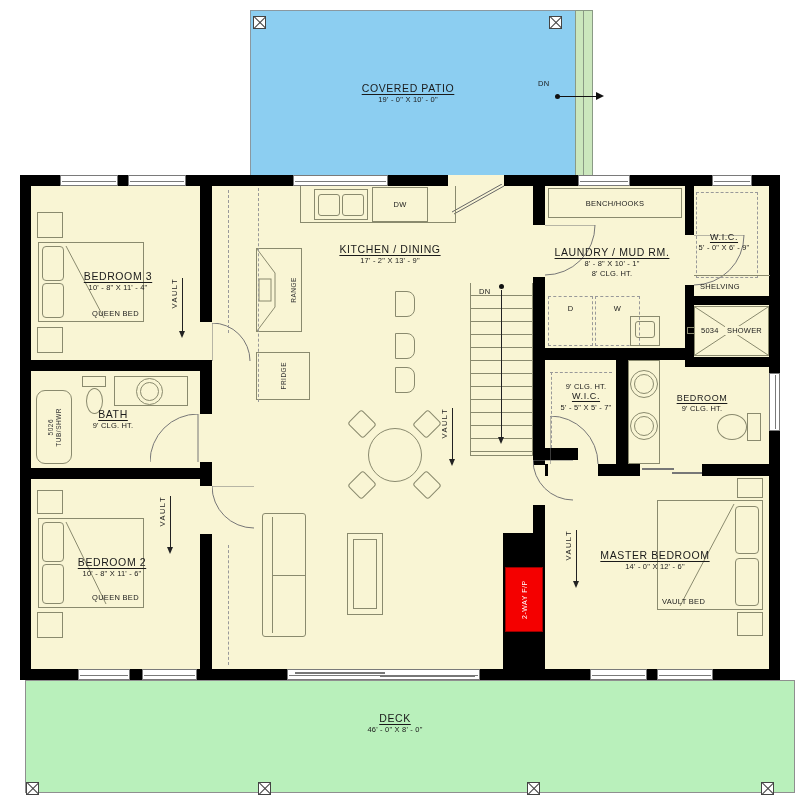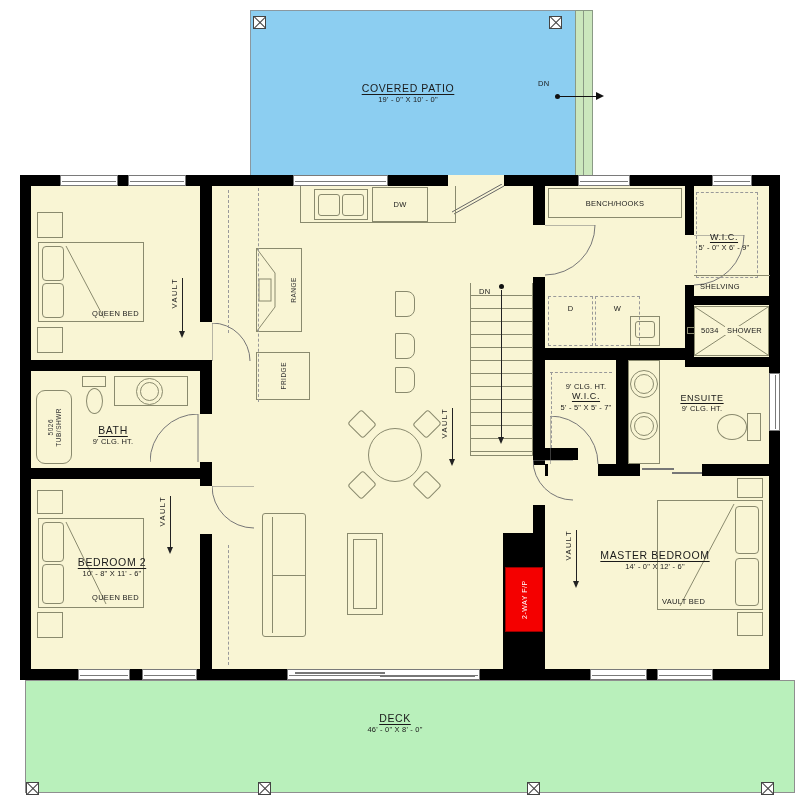--- a/index.html
+++ b/index.html
@@ -164,38 +164,47 @@
     </svg>
     <span class="vtext" style="position:absolute;right:4px;top:50%;transform:rotate(180deg) translateY(50%)">RANGE</span>
   </div>
   <div class="furn" style="left:256px;top:352px;width:54px;height:48px;display:flex;align-items:center;justify-content:center">
     <span class="vtext">FRIDGE</span>
   </div>
   <div class="furn" style="left:395px;top:291px;width:20px;height:26px;border-radius:0 8px 8px 0"></div>
   <div class="furn" style="left:395px;top:333px;width:20px;height:26px;border-radius:0 8px 8px 0"></div>
   <div class="furn" style="left:395px;top:367px;width:20px;height:26px;border-radius:0 8px 8px 0"></div>
   <div class="dashv" style="left:258px;top:188px;height:214px"></div>
+  <div class="lbl" style="left:315px;top:243px;width:150px">
+    <div class="nm">KITCHEN / DINING</div>
+    <div class="dims">17' - 2" X 13' - 9"</div>
+  </div>
 
   <div class="furn round" style="left:368px;top:428px;width:54px;height:54px"></div>
   <div class="furn" style="left:352px;top:413px;width:20px;height:22px;transform:rotate(-45deg);border-radius:3px"></div>
   <div class="furn" style="left:417px;top:413px;width:20px;height:22px;transform:rotate(45deg);border-radius:3px"></div>
   <div class="furn" style="left:352px;top:474px;width:20px;height:22px;transform:rotate(-135deg);border-radius:3px"></div>
   <div class="furn" style="left:417px;top:474px;width:20px;height:22px;transform:rotate(135deg);border-radius:3px"></div>
 
   <div class="furn" style="left:548px;top:188px;width:134px;height:30px;display:flex;align-items:center;justify-content:center">
     <span class="sub" style="position:static">BENCH/HOOKS</span>
   </div>
   <div class="dashbox" style="left:548px;top:296px;width:45px;height:50px;text-align:center">
     <span class="sub" style="position:static">D</span>
   </div>
   <div class="dashbox" style="left:595px;top:296px;width:45px;height:50px;text-align:center">
     <span class="sub" style="position:static">W</span>
   </div>
   <div class="furn" style="left:630px;top:316px;width:30px;height:30px"></div>
   <div class="furn" style="left:635px;top:321px;width:20px;height:17px;border-radius:3px"></div>
+  <div class="lbl" style="left:537px;top:246px;width:150px">
+    <div class="nm">LAUNDRY / MUD RM.</div>
+    <div class="dims">8' - 8" X 10' - 1"</div>
+    <div class="dims">8' CLG. HT.</div>
+  </div>
 
   <div class="dashbox" style="left:696px;top:192px;width:62px;height:86px"></div>
   <div class="lbl" style="left:674px;top:232px;width:100px">
     <div class="nm sm">W.I.C.</div>
     <div class="dims">5' - 0" X 6' - 9"</div>
   </div>
   <div class="line" style="left:694px;top:275px;width:76px;height:1px"></div>
   <div class="sub" style="left:700px;top:282px">SHELVING</div>
   <div class="furn" style="left:694px;top:306px;width:75px;height:50px">
     <svg class="mark" style="left:0;top:0" width="73" height="48">
@@ -212,53 +221,57 @@
   <div class="furn" style="left:628px;top:360px;width:32px;height:104px"></div>
   <div class="furn round" style="left:630px;top:370px;width:28px;height:28px"></div>
   <div class="furn round" style="left:634px;top:374px;width:20px;height:20px"></div>
   <div class="furn round" style="left:630px;top:412px;width:28px;height:28px"></div>
   <div class="furn round" style="left:634px;top:416px;width:20px;height:20px"></div>
   <div class="furn" style="left:747px;top:413px;width:14px;height:28px"></div>
   <div class="furn" style="left:717px;top:414px;width:30px;height:26px;border-radius:50%"></div>
   <div class="thinline" style="left:642px;top:468px;width:32px;height:2px"></div>
   <div class="thinline" style="left:672px;top:472px;width:30px;height:2px"></div>
   <div class="lbl" style="left:652px;top:393px;width:100px">
-    <div class="nm sm">ENSUITE</div>
+    <div class="nm sm">BEDROOM</div>
     <div class="dims">9' CLG. HT.</div>
   </div>
 
   <div class="dashh" style="left:550px;top:372px;width:62px"></div>
   <div class="dashv" style="left:551px;top:372px;height:76px"></div>
   <div class="lbl" style="left:536px;top:382px;width:100px">
     <div class="dims">9' CLG. HT.</div>
     <div class="nm sm">W.I.C.</div>
     <div class="dims">5' - 5" X 5' - 7"</div>
   </div>
 
   <div class="furn" style="left:38px;top:242px;width:106px;height:80px"></div>
   <div class="furn" style="left:42px;top:246px;width:22px;height:35px;border-radius:4px"></div>
   <div class="furn" style="left:42px;top:283px;width:22px;height:35px;border-radius:4px"></div>
   <svg class="mark" style="left:64px;top:244px" width="60" height="76">
     <line x1="2" y1="2" x2="40" y2="74" stroke="#8a8a6e"></line>
     </svg>
   <div class="furn" style="left:37px;top:212px;width:26px;height:26px"></div>
   <div class="furn" style="left:37px;top:327px;width:26px;height:26px"></div>
+  <div class="lbl" style="left:43px;top:270px;width:150px">
+    <div class="nm">BEDROOM 3</div>
+    <div class="dims">10' - 8" X 11' - 4"</div>
+  </div>
   <div class="sub" style="left:92px;top:309px">QUEEN BED</div>
   <div class="dashv" style="left:228px;top:190px;height:143px"></div>
 
   <div class="furn" style="left:36px;top:390px;width:36px;height:74px;border-radius:9px;display:flex;align-items:center;justify-content:center;gap:1px">
     <span class="vtext">5026</span>
     <span class="vtext">TUB/SHWR</span>
   </div>
   <div class="furn" style="left:82px;top:376px;width:24px;height:11px"></div>
   <div class="furn" style="left:86px;top:388px;width:17px;height:26px;border-radius:50%"></div>
   <div class="furn" style="left:114px;top:376px;width:74px;height:30px"></div>
   <div class="furn round" style="left:136px;top:378px;width:27px;height:27px"></div>
   <div class="furn round" style="left:140px;top:382px;width:19px;height:19px"></div>
-  <div class="lbl" style="left:38px;top:424px;width:150px">
+  <div class="lbl" style="left:38px;top:408px;width:150px">
     <div class="nm">BATH</div>
     <div class="dims">9' CLG. HT.</div>
   </div>
 
   <div class="furn" style="left:38px;top:518px;width:106px;height:90px"></div>
   <div class="furn" style="left:42px;top:522px;width:22px;height:40px;border-radius:4px"></div>
   <div class="furn" style="left:42px;top:564px;width:22px;height:40px;border-radius:4px"></div>
   <svg class="mark" style="left:64px;top:520px" width="60" height="86">
     <line x1="2" y1="2" x2="42" y2="84" stroke="#8a8a6e"></line>
     </svg>

